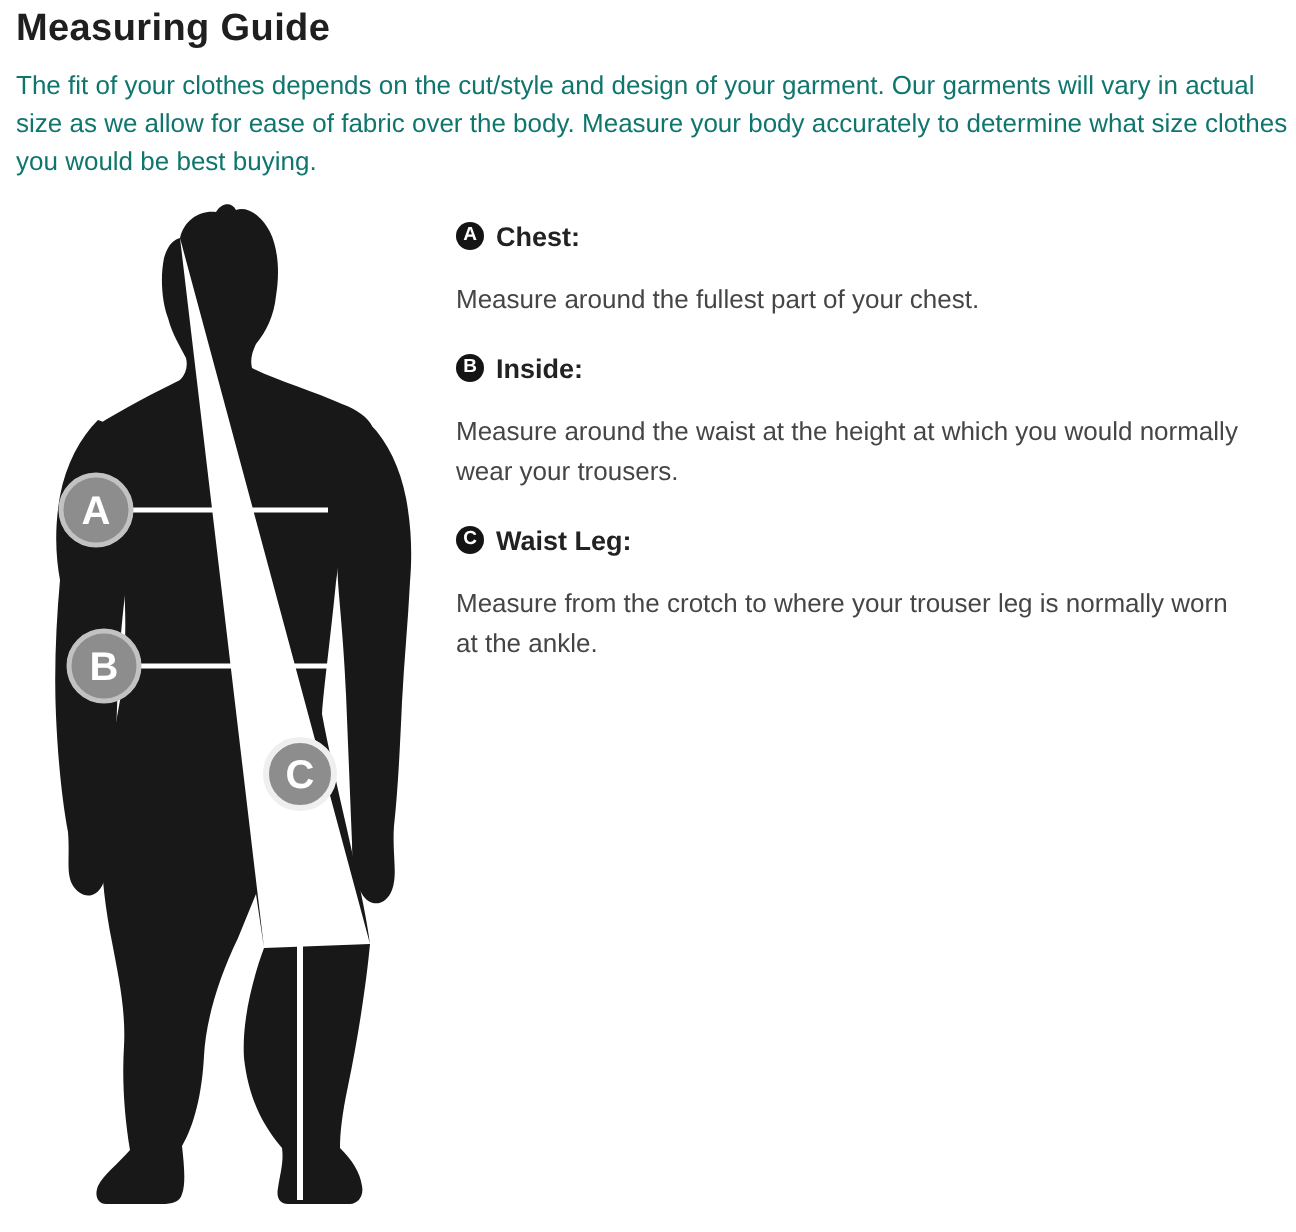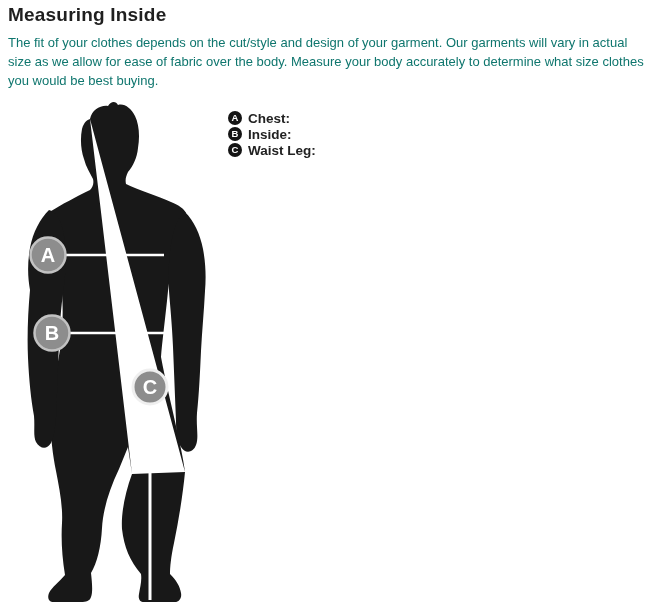--- a/index.html
+++ b/index.html
@@ -36,21 +36,21 @@
 
   .marker-letter {
     font-family: "Liberation Sans", sans-serif;
     font-size: 20px; font-weight: bold; fill: #ffffff;
     text-anchor: middle;
   }
 </style>
 </head>
 <body>
 
-<h1 class="page-title">Measuring Inside</h1>
+<h1 class="page-title">Measuring Guide</h1>
 <p class="intro">The fit of your clothes depends on the cut/style and design of your garment. Our garments will vary in actual size as we allow for ease of fabric over the body. Measure your body accurately to determine what size clothes you would be best buying.</p>
 
 <div class="figure-wrap">
   <svg viewBox="0 0 210 515" aria-hidden="true">
 
     <path d="
       M 72 24
       C 74 15 82 10 90 11
       C 93 6 98 6 100 10
       C 106 8 113 13 117 21
@@ -147,29 +147,32 @@
   </svg>
 </div>
 
 <div class="col">
 
   <div class="section">
     <div class="section-head">
       <span class="badge">A</span>
       <span>Chest:</span>
     </div>
+    <p class="section-body">Measure around the fullest part of your chest.</p>
   </div>
 
   <div class="section">
     <div class="section-head">
       <span class="badge">B</span>
       <span>Inside:</span>
     </div>
+    <p class="section-body">Measure around the waist at the height at which you would normally wear your trousers.</p>
   </div>
 
   <div class="section">
     <div class="section-head">
       <span class="badge">C</span>
       <span>Waist Leg:</span>
     </div>
+    <p class="section-body">Measure from the crotch to where your trouser leg is normally worn at the ankle.</p>
   </div>
 
 </div>
 
 </body></html>

